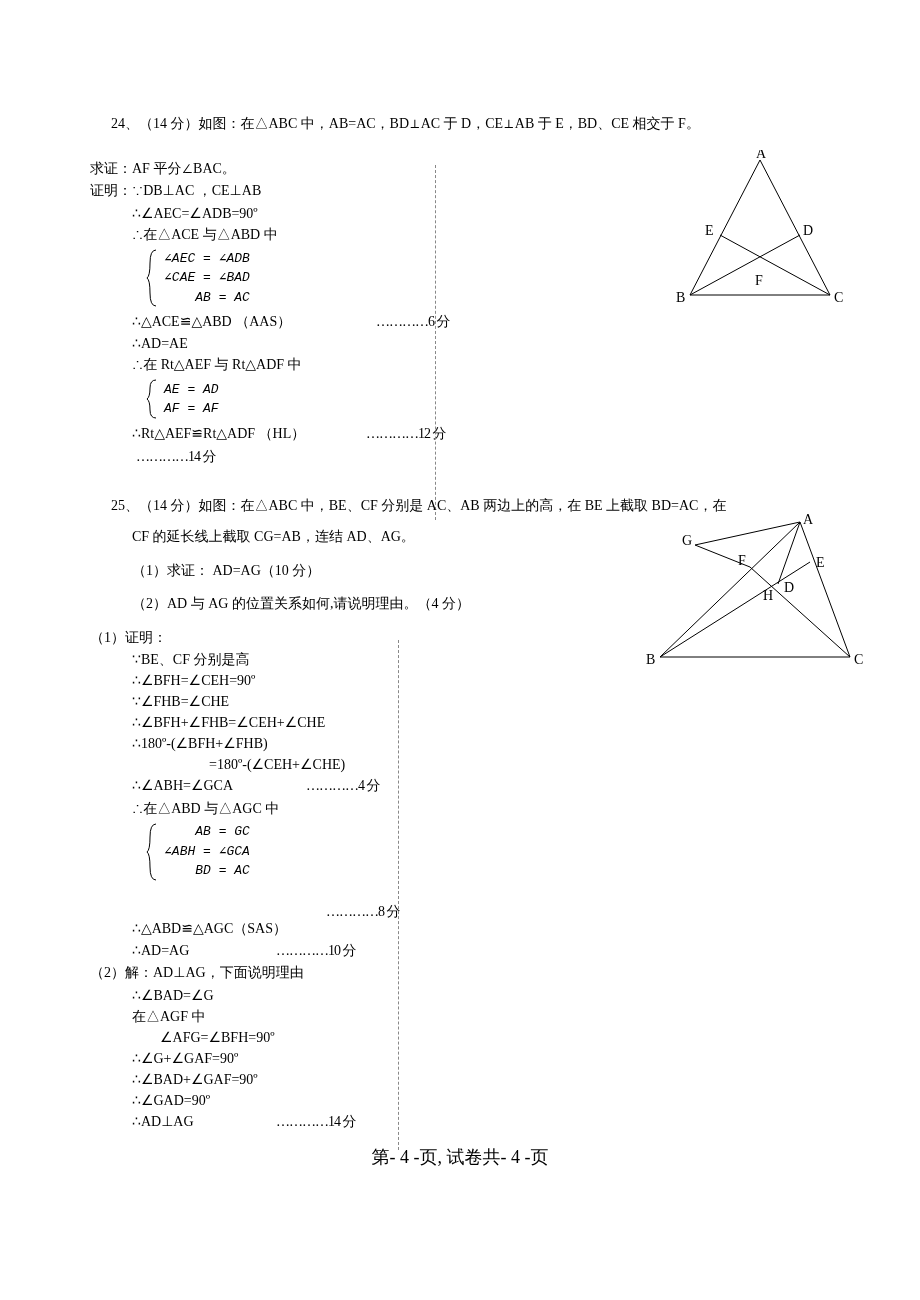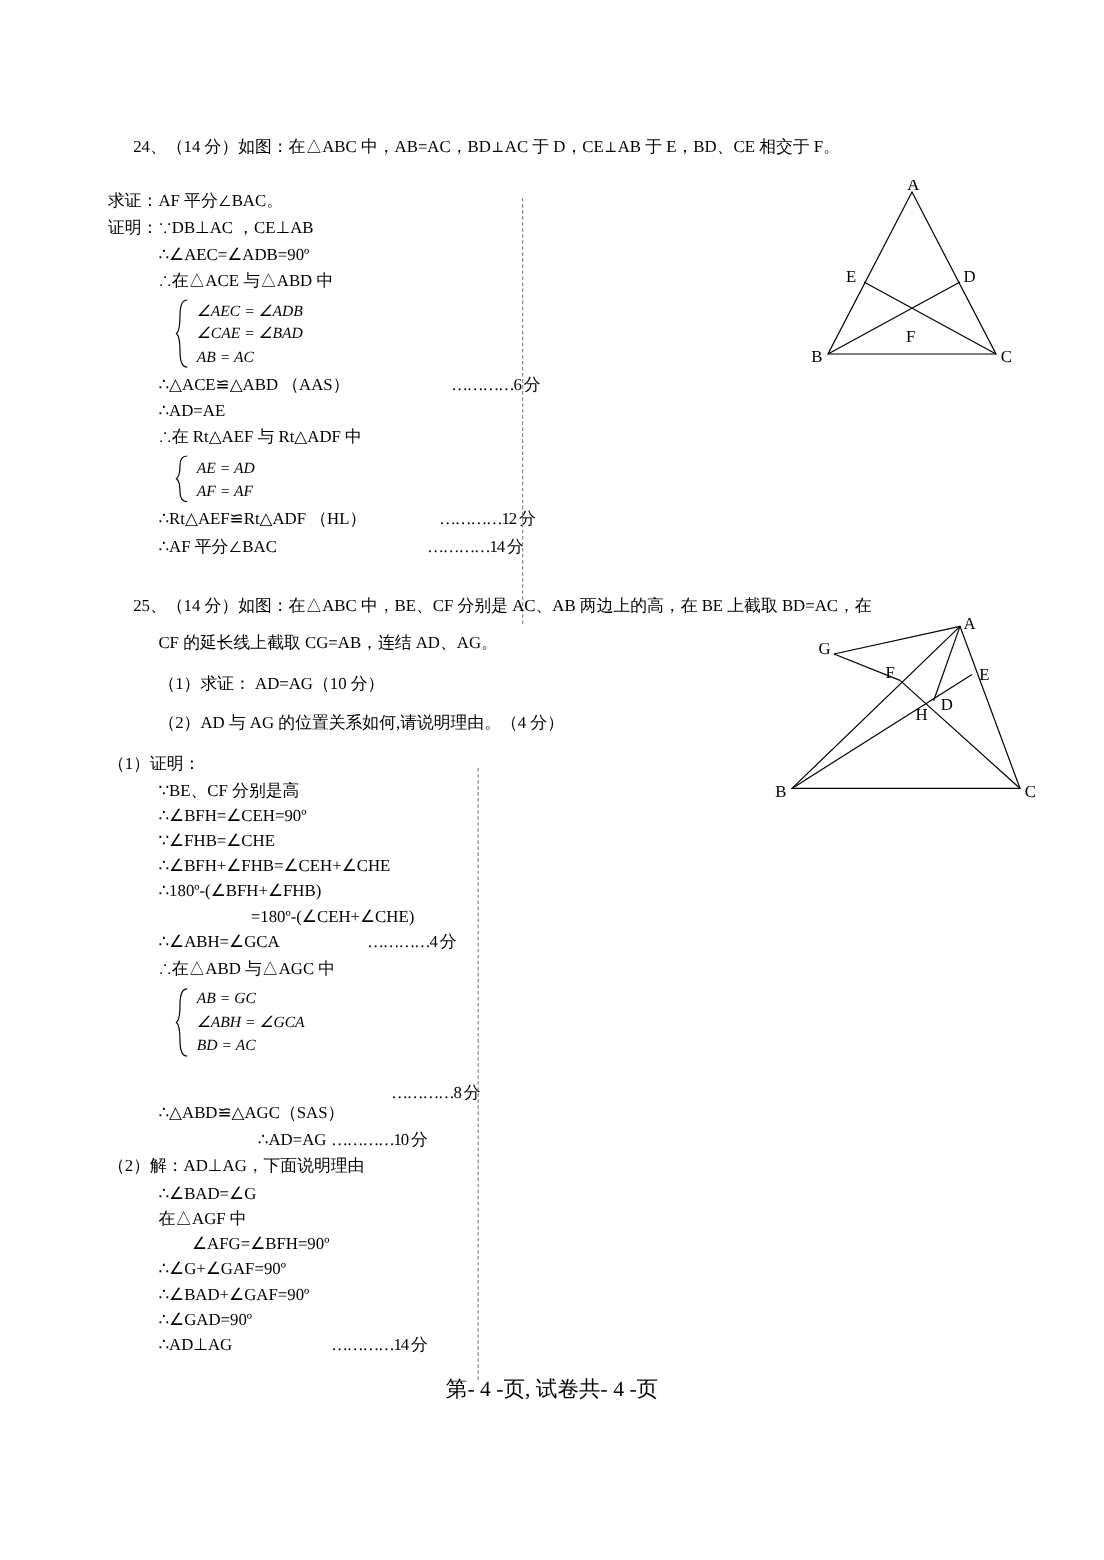--- a/index.html
+++ b/index.html
@@ -15,22 +15,23 @@
     }
     .problem-stem { margin-bottom: 20px; text-indent: 1.5em; line-height: 2.0; }
     .sub-stem { text-indent: 3em; line-height: 2.4; }
     .proof-line { padding-left: 3em; line-height: 1.5; }
     .proof-start-24 { padding-left: 0; text-indent: 0; }
     .brace-block {
       display: flex;
       align-items: center;
       padding-left: 4em;
       margin: 3px 0;
-      font-family: Liberation Serif, serif;
+      font-family: Liberation Mono, monospace;
       font-style: italic;
+      text-align: right;
     }
     .brace-block-content { display: flex; flex-direction: column; line-height: 1.5; font-size: 13px; }
     .dotted-divider {
       position: absolute;
       border-left: 1px dashed #888;
     }
     .score-row { display: flex; align-items: center; padding-left: 3em; }
     .score-row .content { flex: 0 0 auto; }
     .score-row .dots { padding: 0 4px; letter-spacing: -1px; }
     .figure-area { position: absolute; }
@@ -99,21 +100,20 @@
       <span>AE = AD</span>
       <span>AF = AF</span>
     </div>
   </div>
 
   <div class="score-row">
     <span class="content" style="width:230px;">∴Rt△AEF≌Rt△ADF （HL）</span>
     <span class="dots score-inline">…………12 分</span>
   </div>
   <div class="score-row">
-    <span class="content" style="width:220px;">∴AF 平分∠BAC</span>
     <span class="dots score-inline">…………14 分</span>
   </div>
 </div>
 
 <div class="p25-block">
 
   <div class="dotted-divider" style="left:308px; top:148px; height:510px;"></div>
 
   <div class="figure-area" style="right:-40px; top:20px;">
     <svg width="230" height="170">
@@ -163,21 +163,21 @@
       <span>∠ABH = ∠GCA</span>
       <span>BD = AC</span>
     </div>
   </div>
 
   <div class="score-row timesfont">
     <span class="content" style="width:190px;margin-top:33px;">∴△ABD≌△AGC（SAS）</span>
     <span class="dots score-inline">…………8 分</span>
   </div>
   <div class="score-row timesfont">
-    <span class="content" style="width:140px;text-align:right;">∴AD=AG</span>
+    <span class="content" style="width:140px;">∴AD=AG</span>
     <span class="dots score-inline">…………10 分</span>
   </div>
 
   <div style="padding-left:0;">（2）解：AD⊥AG，下面说明理由</div>
   <div class="proof-line timesfont">∴∠BAD=∠G</div>
   <div class="proof-line timesfont">在△AGF 中</div>
   <div class="proof-line timesfont" style="padding-left:5em;">∠AFG=∠BFH=90º</div>
   <div class="proof-line timesfont">∴∠G+∠GAF=90º</div>
   <div class="proof-line timesfont">∴∠BAD+∠GAF=90º</div>
   <div class="proof-line timesfont">∴∠GAD=90º</div>

